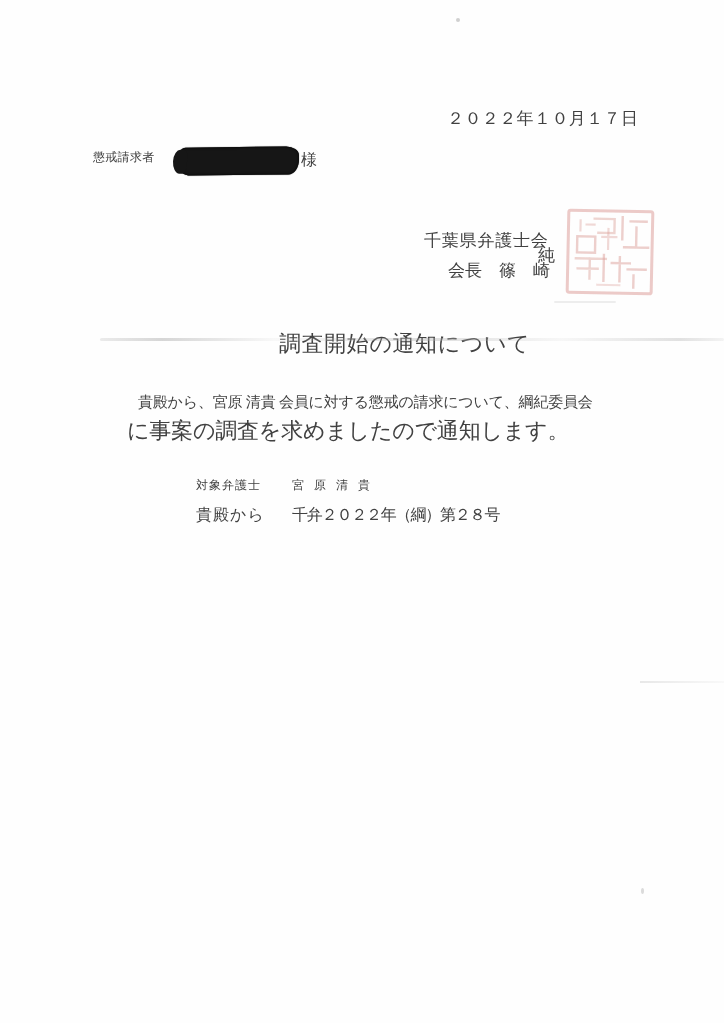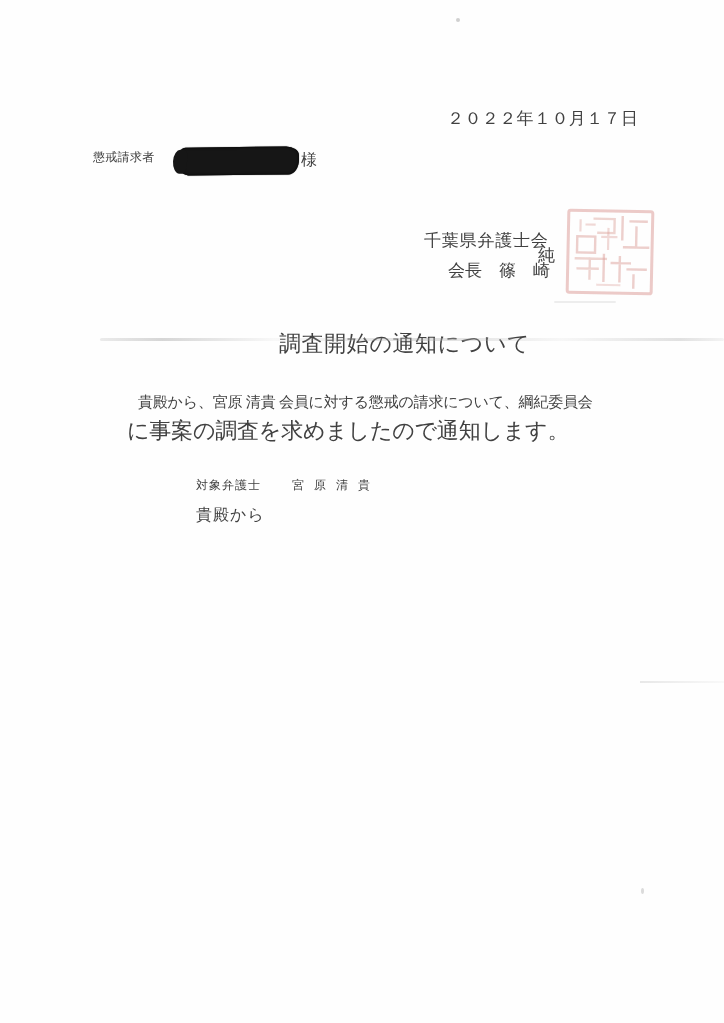--- a/index.html
+++ b/index.html
@@ -116,19 +116,20 @@
 
   <div class="scanline-1"></div>
 
   <div class="abs body-line-1">貴殿から、宮原 清貴 会員に対する懲戒の請求について、綱紀委員会</div>
   <div class="abs body-line-2">に事案の調査を求めましたので通知します。</div>
 
   <div class="abs field-label-1">対象弁護士</div>
   <div class="abs field-value-1">宮　原　清　貴</div>
 
   <div class="abs field-label-2">貴殿から</div>
+  <div class="abs field-value-2">千弁２０２２年（綱）第２８号</div>
 
   <div class="scanline-2"></div>
   <div class="scanline-3"></div>
   <div class="speck speck-1"></div>
   <div class="speck speck-2"></div>
 
 </div>
 
 </body></html>

